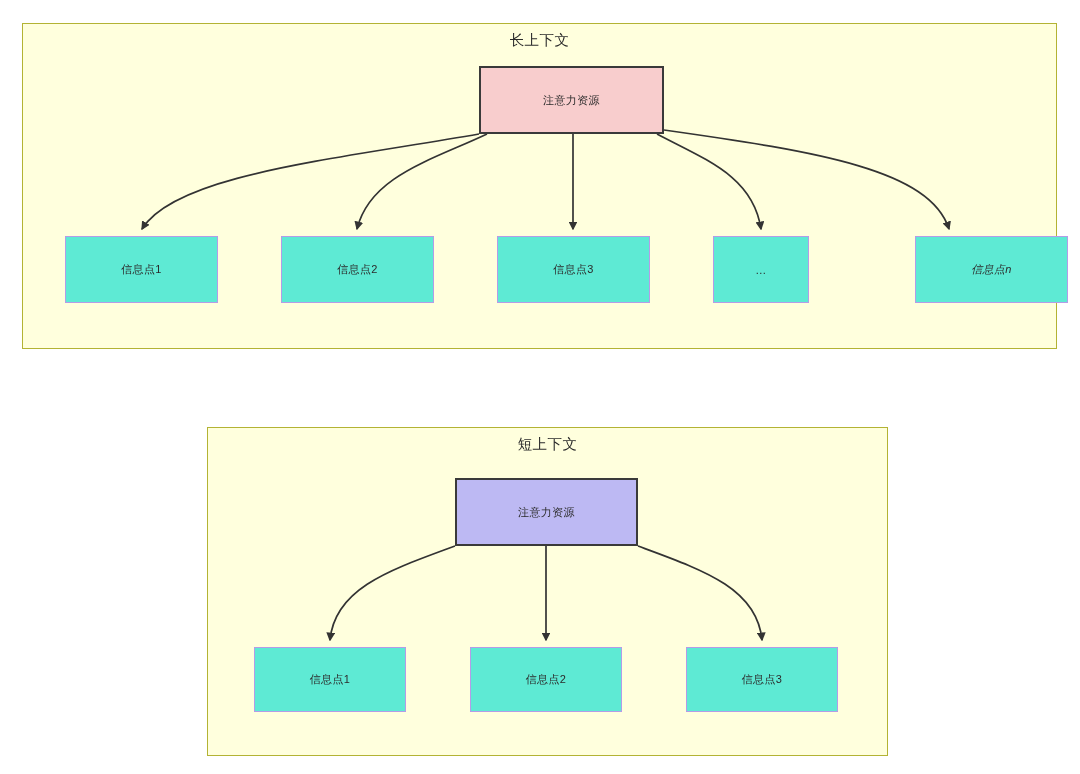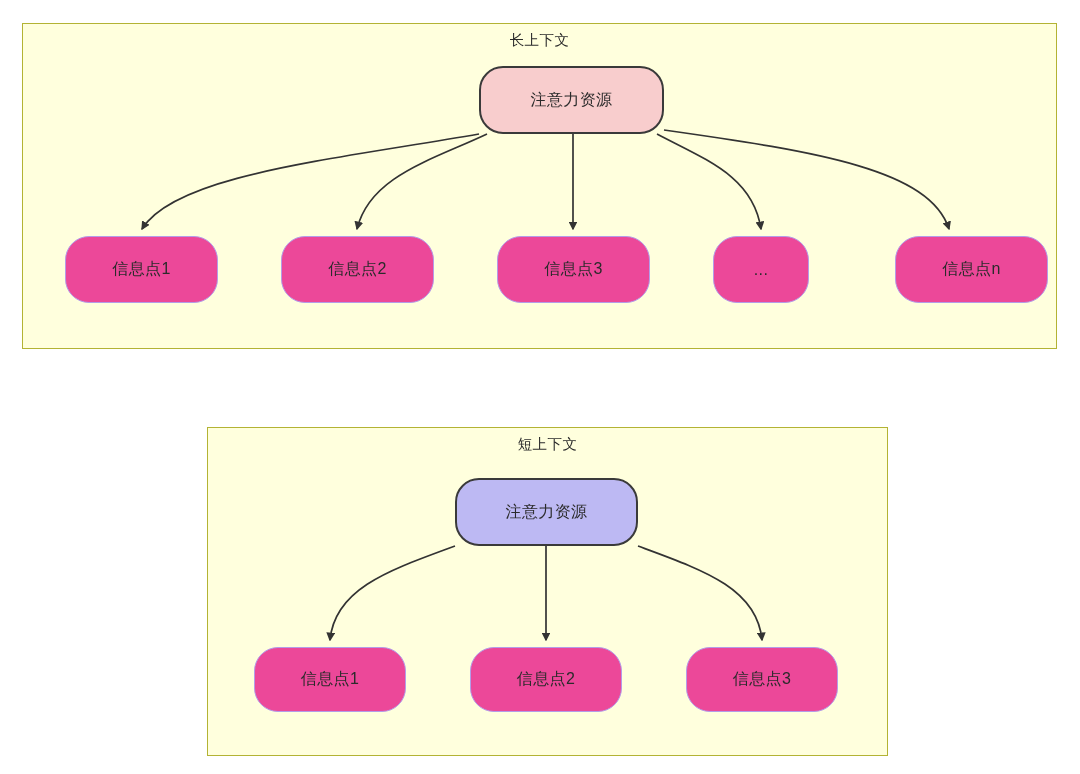--- a/index.html
+++ b/index.html
@@ -35,32 +35,31 @@
     color: #2b2b2b;
     letter-spacing: 0.4px;
     line-height: 1;
   }
   .node {
     position: absolute;
     box-sizing: border-box;
     display: flex;
     align-items: center;
     justify-content: center;
-    font-size: 16px;
+    font-size: 11px;
     color: #2b2b2b;
     letter-spacing: 0.4px;
-    border-radius: 24px;
   }
   .node-root {
     border: 2.2px solid #3a3a3a;
   }
   .node-root.pink { background: #f8cdcd; }
   .node-root.blue { background: #bdb9f3; }
   .node-leaf {
-    background: #ec4899;
+    background: #5eead4;
     border: 1.6px solid #b49ce8;
     text-align: center;
   }
   svg.edges {
     position: absolute;
     left: 0; top: 0;
     width: 1080px;
     height: 774px;
     pointer-events: none;
     overflow: visible;
@@ -103,21 +102,21 @@
   </div>
   <div class="node node-leaf" style="left:281px; top:236px; width:153px; height:67px;">
     <span>信息点2</span>
   </div>
   <div class="node node-leaf" style="left:497px; top:236px; width:153px; height:67px;">
     <span>信息点3</span>
   </div>
   <div class="node node-leaf" style="left:713px; top:236px; width:96px; height:67px;">
     <span>...</span>
   </div>
-  <div class="node node-leaf" style="left:895px; top:236px; width:153px; height:67px;">
+  <div class="node node-leaf" style="left:915px; top:236px; width:153px; height:67px;font-style:italic;">
     <span>信息点n</span>
   </div>
 
   <div class="panel" style="left:207px; top:427px; width:681px; height:329px;">
   </div>
   <div class="panel-title" style="left:207px; top:437px; width:681px;font-family:Liberation Serif, serif;">短上下文</div>
 
   <svg class="edges">
     <path class="edge-path" marker-end="url(#arrowhead)" d="M 455 546 C 390 570, 335 588, 330 640"></path>
     <path class="edge-path" marker-end="url(#arrowhead)" d="M 546 546 L 546 640"></path>

